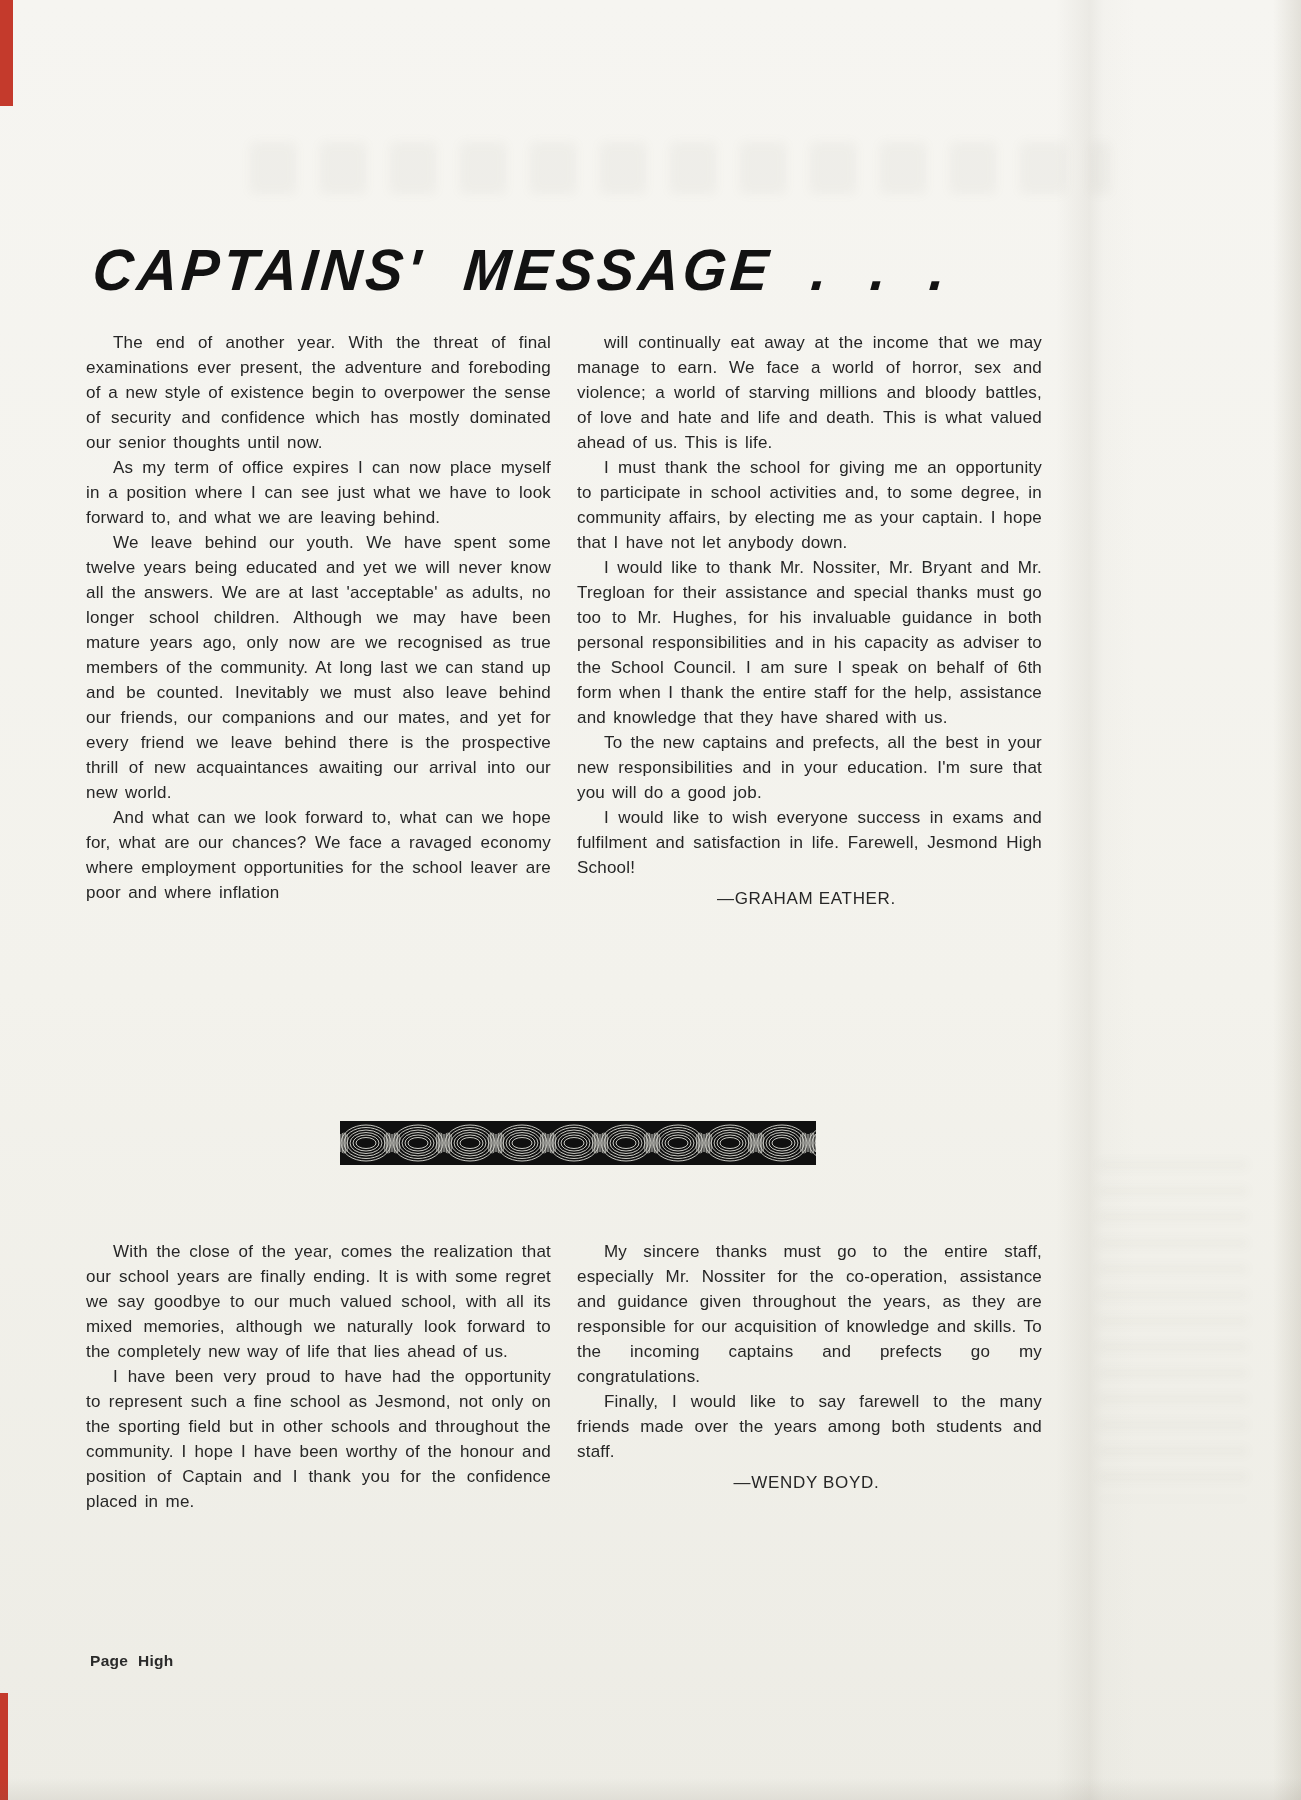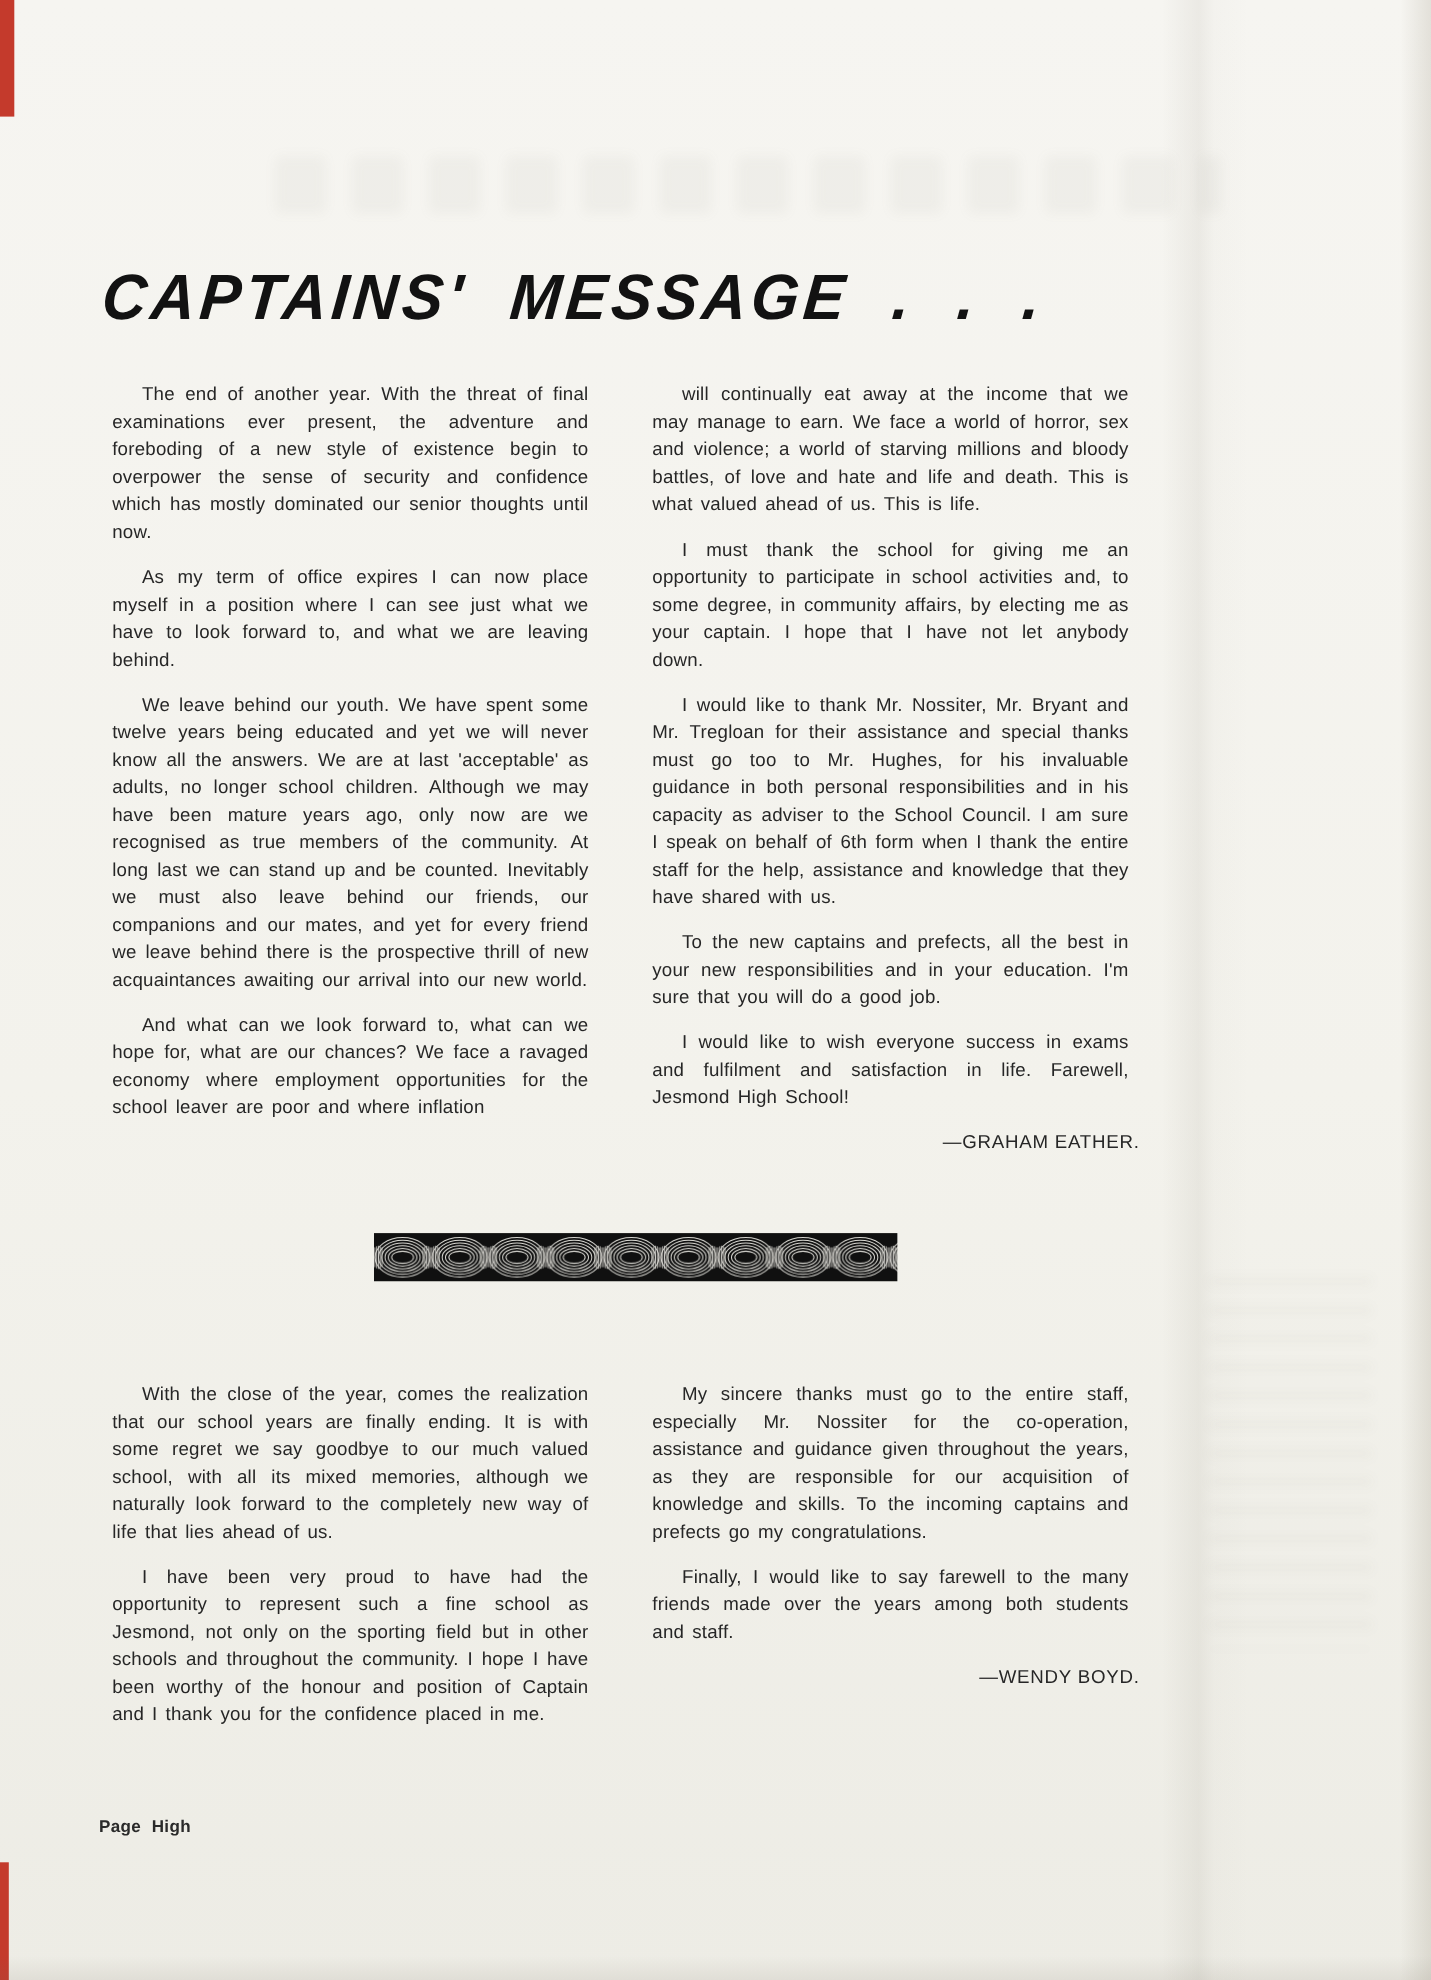--- a/index.html
+++ b/index.html
@@ -66,33 +66,33 @@
 
   
   .cols {
     position: absolute; left: 86px; width: 956px;
     display: flex; gap: 26px;
   }
   .cols-top    { top: 330px; }
   .cols-bottom { top: 1239px; }
   .col { width: 465px; }
   .col p {
-    margin: 16px;
+    margin: 0;
     font-size: 17px; line-height: 25px;
     color: #262626;
     text-align: justify;
     text-indent: 27px;
     word-spacing: 0.14em;
     letter-spacing: 0.012em;
   }
   .sig {
     margin-top: 6px;
     font-size: 17px; line-height: 25px;
     color: #262626;
-    text-align: right;
+    text-align: center;
     padding-right: 6px;
     letter-spacing: 0.04em;
   }
 
   
   .ornament {
     position: absolute; left: 340px; top: 1121px;
   }
 
   

